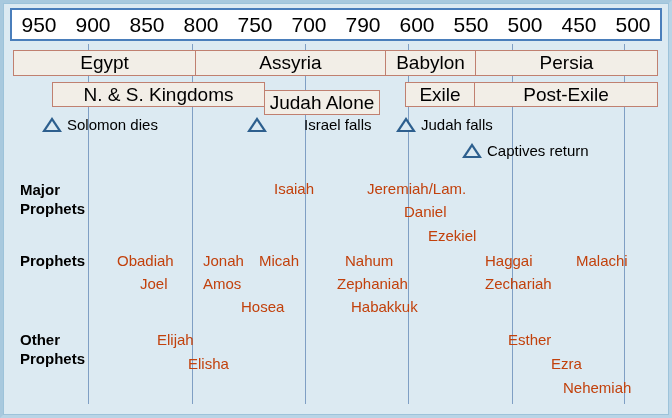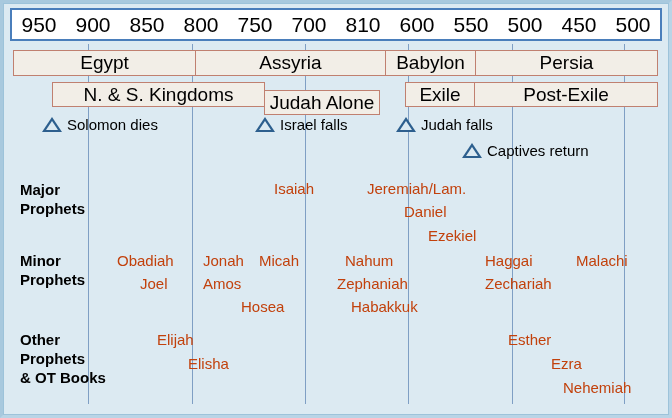--- a/index.html
+++ b/index.html
@@ -156,21 +156,21 @@
   <div class="gridline" style="left:512px; height:360px;"></div>
   <div class="gridline" style="left:624px; height:360px;"></div>
 
   <div class="scale-box">
     <div class="tick">950</div>
     <div class="tick">900</div>
     <div class="tick">850</div>
     <div class="tick">800</div>
     <div class="tick">750</div>
     <div class="tick">700</div>
-    <div class="tick">810</div>
+    <div class="tick">790</div>
     <div class="tick">600</div>
     <div class="tick">550</div>
     <div class="tick">500</div>
     <div class="tick">450</div>
     <div class="tick">500</div>
   </div>
 
   <div class="era" style="left:13px;  top:50px; width:183px; height:26px;">Egypt</div>
   <div class="era" style="left:195px; top:50px; width:191px; height:26px;">Assyria</div>
   <div class="era" style="left:385px; top:50px; width:91px;  height:26px;">Babylon</div>
@@ -178,21 +178,21 @@
 
   <div class="era" style="left:52px;  top:82px; width:213px; height:25px;">N. &amp; S. Kingdoms</div>
   <div class="era" style="left:264px; top:82px; width:116px; height:25px;margin-top:8px;">Judah Alone</div>
   <div class="era" style="left:405px; top:82px; width:70px;  height:25px;">Exile</div>
   <div class="era" style="left:474px; top:82px; width:184px; height:25px;">Post-Exile</div>
 
   <div class="event" style="left:42px; top:116px;">
     <span class="tri"></span>
     <span class="event-label">Solomon dies</span>
   </div>
-  <div class="event" style="left:255px; top:116px;">
+  <div class="event" style="left:247px; top:116px;gap:32px;">
     <span class="tri"></span>
     <span class="event-label">Israel falls</span>
   </div>
   <div class="event" style="left:396px; top:116px;">
     <span class="tri"></span>
     <span class="event-label">Judah falls</span>
   </div>
   <div class="event" style="left:462px; top:142px;">
     <span class="tri"></span>
     <span class="event-label">Captives return</span>
@@ -201,40 +201,38 @@
   <div class="row-head" style="left:20px; top:180px;">
     <div>Major</div>
     <div>Prophets</div>
   </div>
   <div class="entry" style="left:274px; top:181px;">Isaiah</div>
   <div class="entry" style="left:367px; top:181px;">Jeremiah/Lam.</div>
   <div class="entry" style="left:404px; top:204px;">Daniel</div>
   <div class="entry" style="left:428px; top:228px;">Ezekiel</div>
 
   <div class="row-head" style="left:20px; top:251px;">
-    <div>Minor</div>
     <div>Prophets</div>
   </div>
   <div class="entry" style="left:117px; top:253px;">Obadiah</div>
   <div class="entry" style="left:140px; top:276px;">Joel</div>
   <div class="entry" style="left:203px; top:253px;">Jonah</div>
   <div class="entry" style="left:259px; top:253px;">Micah</div>
   <div class="entry" style="left:203px; top:276px;text-align:center;">Amos</div>
   <div class="entry" style="left:241px; top:299px;">Hosea</div>
   <div class="entry" style="left:345px; top:253px;">Nahum</div>
   <div class="entry" style="left:337px; top:276px;">Zephaniah</div>
   <div class="entry" style="left:351px; top:299px;">Habakkuk</div>
   <div class="entry" style="left:485px; top:253px;">Haggai</div>
   <div class="entry" style="left:485px; top:276px;">Zechariah</div>
   <div class="entry" style="left:576px; top:253px;">Malachi</div>
 
   <div class="row-head" style="left:20px; top:330px;">
     <div>Other</div>
     <div>Prophets</div>
-    <div>&amp; OT Books</div>
   </div>
   <div class="entry" style="left:157px; top:332px;">Elijah</div>
   <div class="entry" style="left:188px; top:356px;">Elisha</div>
   <div class="entry" style="left:508px; top:332px;">Esther</div>
   <div class="entry" style="left:551px; top:356px;">Ezra</div>
   <div class="entry" style="left:563px; top:380px;">Nehemiah</div>
 
   <div class="outer-frame"></div>
   <div class="outer-frame-inner"></div>
 </div>

